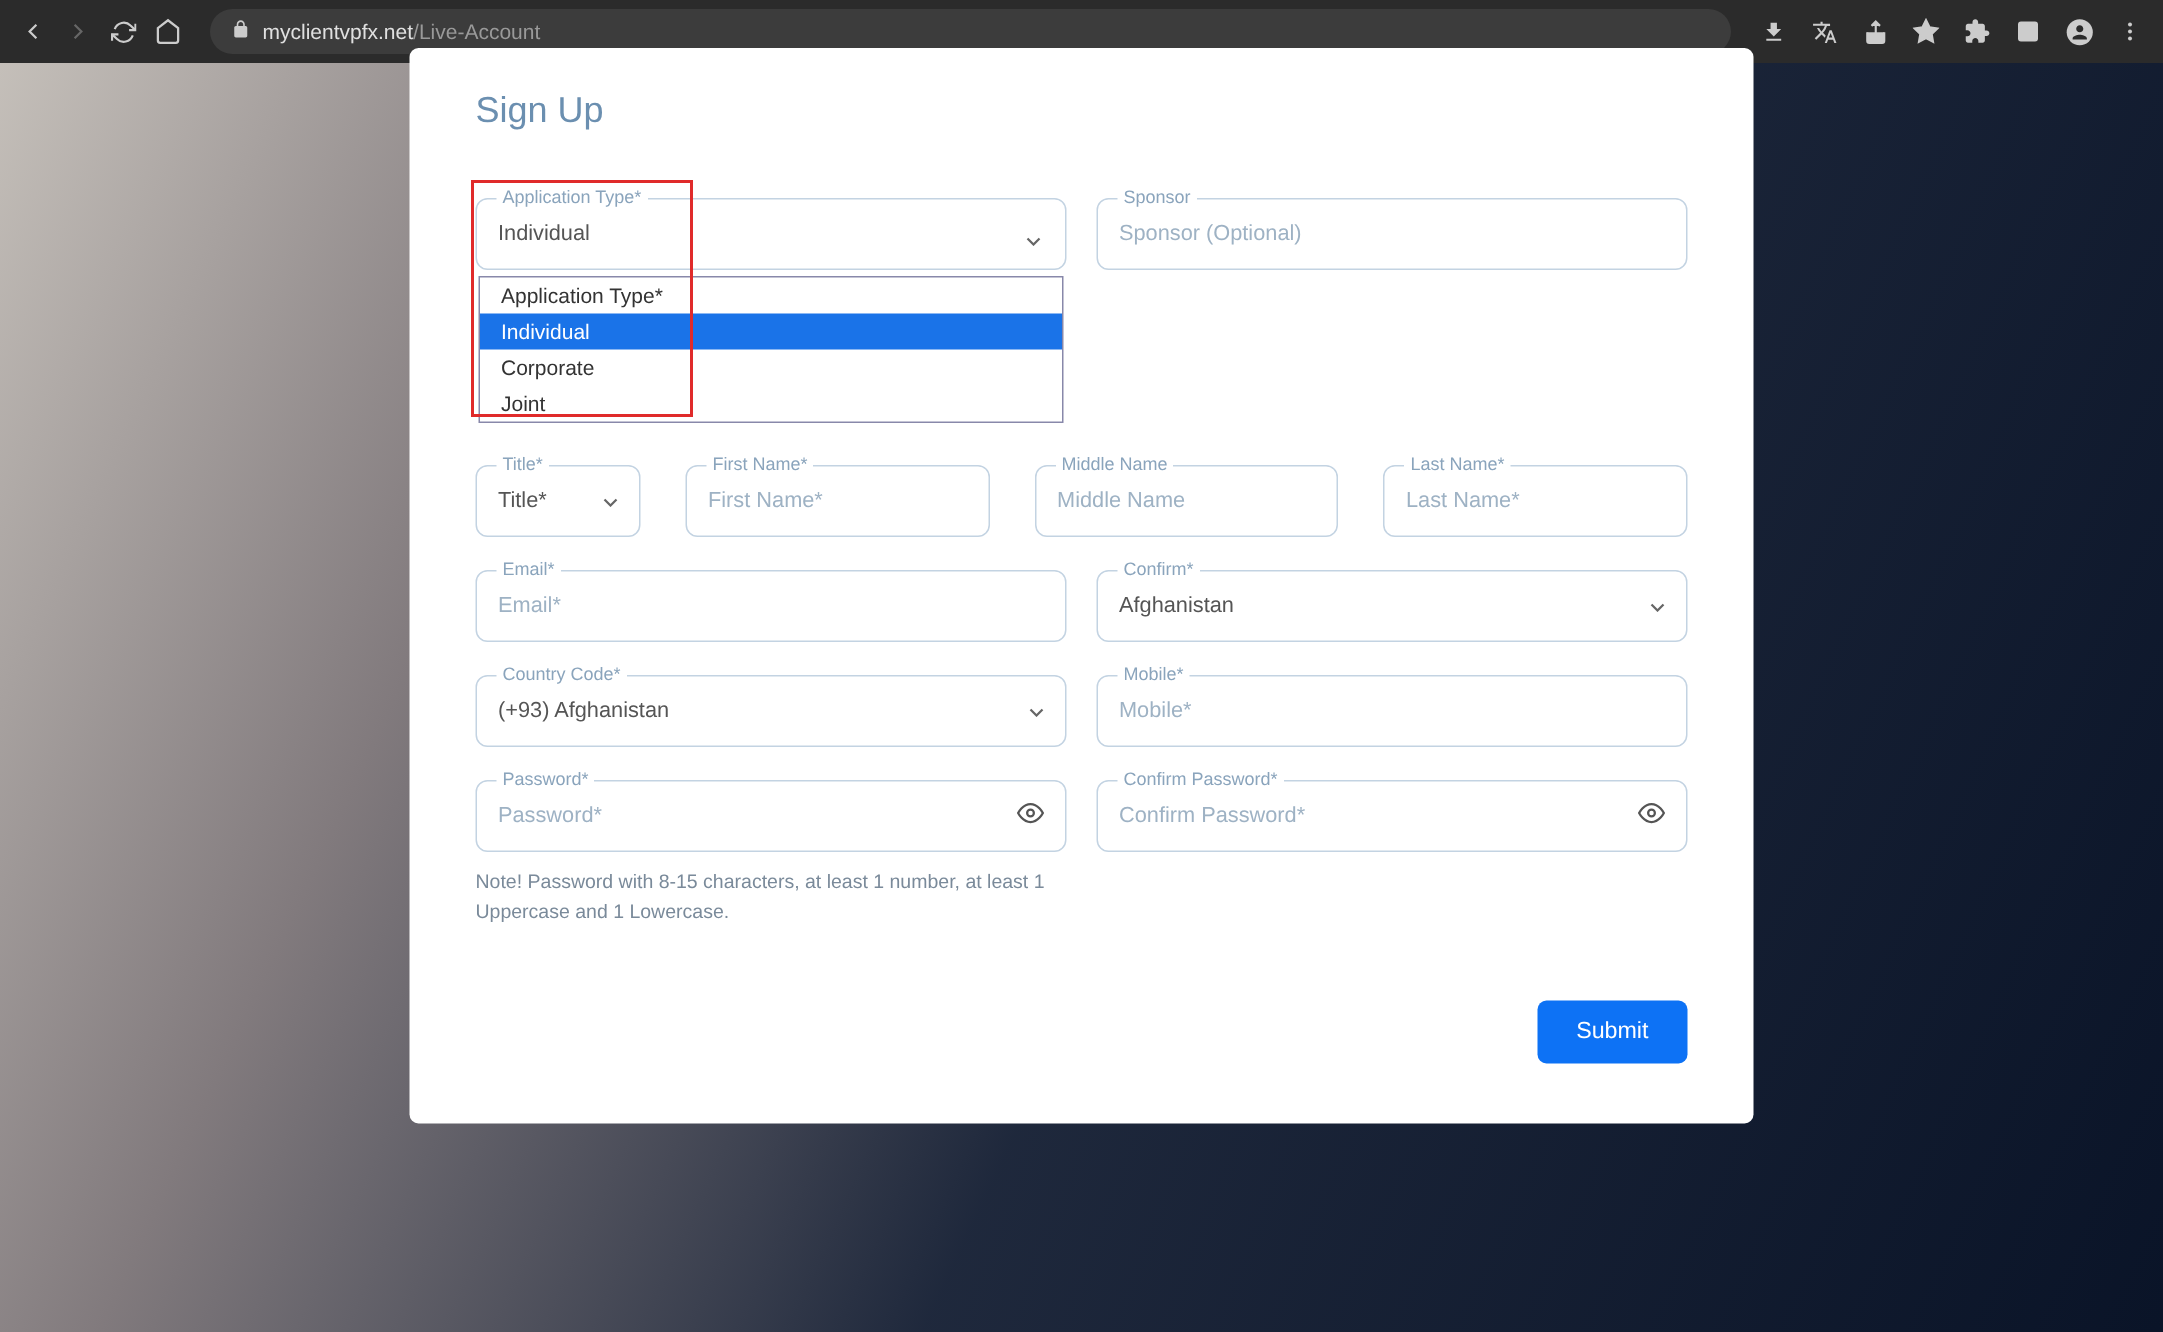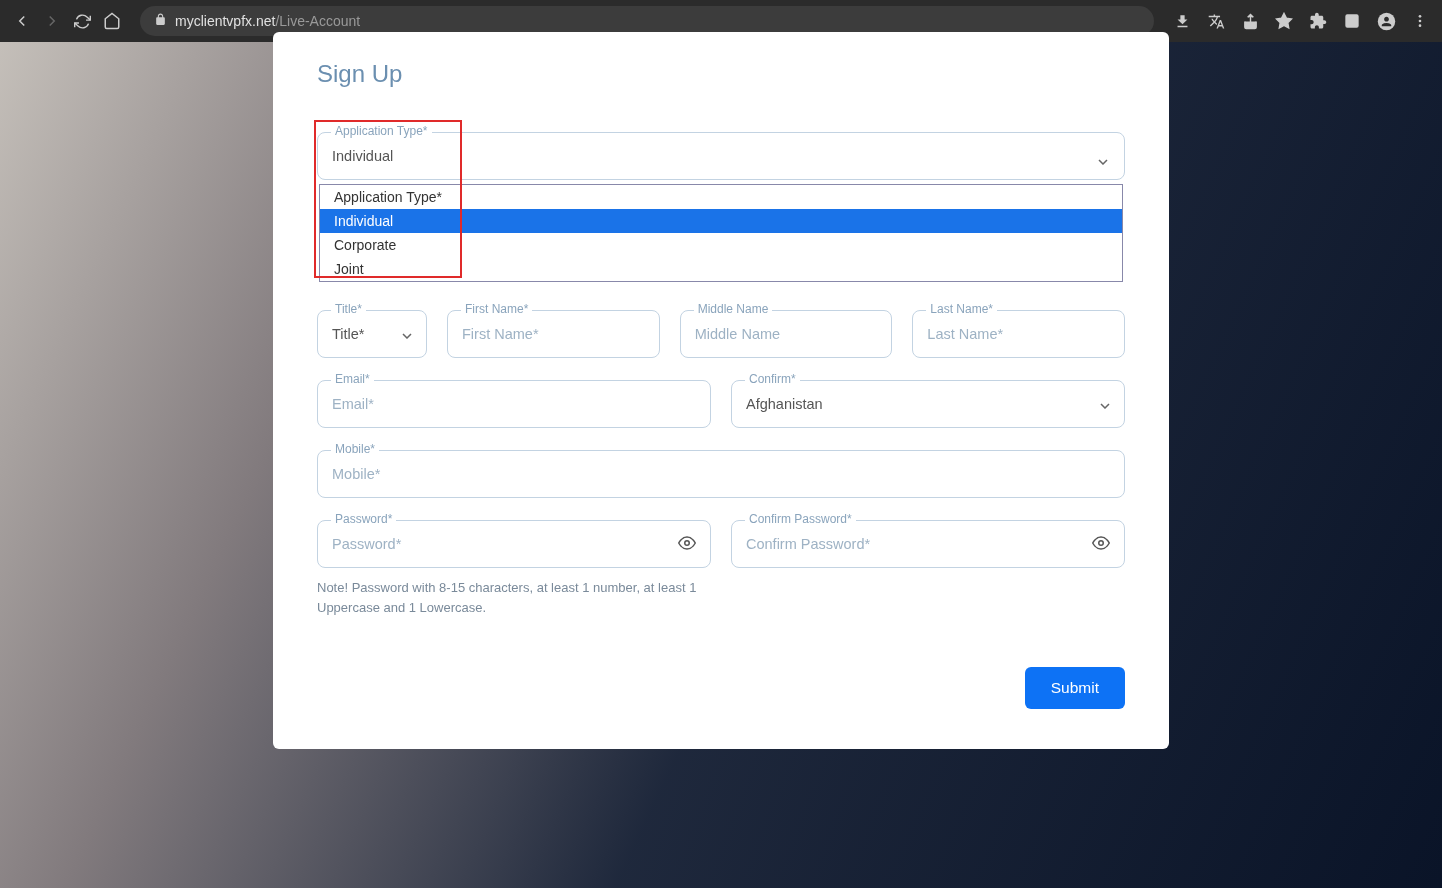--- a/index.html
+++ b/index.html
@@ -190,21 +190,21 @@
       font-size: 15.5px;
       font-weight: 500;
       cursor: pointer;
       margin-left: 16px;
     }
     .eye-icon {
       color: #666;
       flex-shrink: 0;
       margin-left: 8px;
     }
-    .row4 { display: flex; gap: 20px; margin-bottom: 22px; }
+    .row4 { display: flex; gap: 30px; margin-bottom: 22px; }
     .row2 { display: flex; gap: 20px; margin-bottom: 22px; }
     .gap-large { margin-bottom: 130px; }
   </style>
 </head>
 <body>
 
 <div class="browser-chrome">
   <div class="nav-icon">
     <svg width="18" height="18" viewBox="0 0 24 24" fill="none" stroke="#ccc" stroke-width="2">
         <path d="M15 18l-6-6 6-6"></path>
@@ -301,20 +301,26 @@
                 <path d="M1 1l4 4 4-4"></path>
               </svg>
           </span>
         </div>
         <div class="highlight-box"></div>
         <div class="dropdown-list">
           <div class="dropdown-item">Application Type*</div>
           <div class="dropdown-item selected">Individual</div>
           <div class="dropdown-item">Corporate</div>
           <div class="dropdown-item">Joint</div>
+        </div>
+      </div>
+      <div class="form-group">
+        <span class="floating-label">Sponsor</span>
+        <div class="field">
+          <input type="text" placeholder="Sponsor (Optional)" style="">
         </div>
       </div>
     </div>
 
     <div class="row4">
       <div class="form-group col-narrow">
         <span class="floating-label">Title*</span>
         <div class="field select-field">
           <span class="select-value">Title*</span>
           <span>
@@ -359,20 +365,31 @@
             <svg width="10" height="6" viewBox="0 0 10 6" fill="none" stroke="#666" stroke-width="1.5">
                 <path d="M1 1l4 4 4-4"></path>
               </svg>
           </span>
         </div>
       </div>
     </div>
 
     <div class="row2">
       <div class="form-group">
+        <span class="floating-label">Country Code*</span>
+        <div class="field select-field">
+          <span class="select-value">(+93) Afghanistan</span>
+          <span>
+            <svg width="10" height="6" viewBox="0 0 10 6" fill="none" stroke="#666" stroke-width="1.5">
+                <path d="M1 1l4 4 4-4"></path>
+              </svg>
+          </span>
+        </div>
+      </div>
+      <div class="form-group">
         <span class="floating-label">Mobile*</span>
         <div class="field">
           <input type="text" placeholder="Mobile*" style="">
         </div>
       </div>
     </div>
 
     <div class="row2" style="margin-bottom:10px;">
       <div class="form-group">
         <span class="floating-label">Password*</span>

